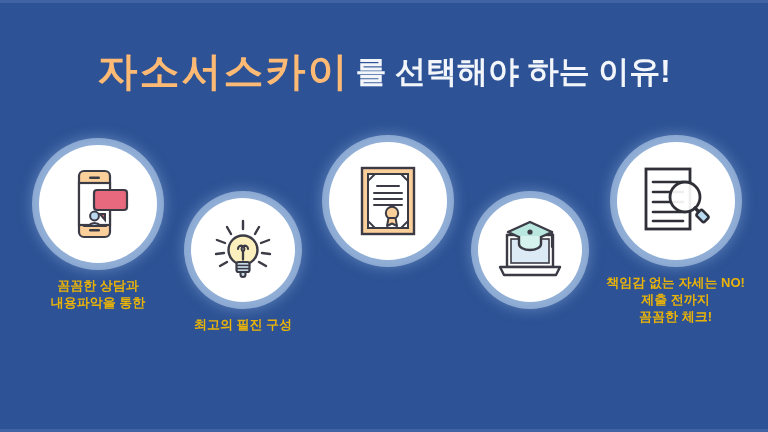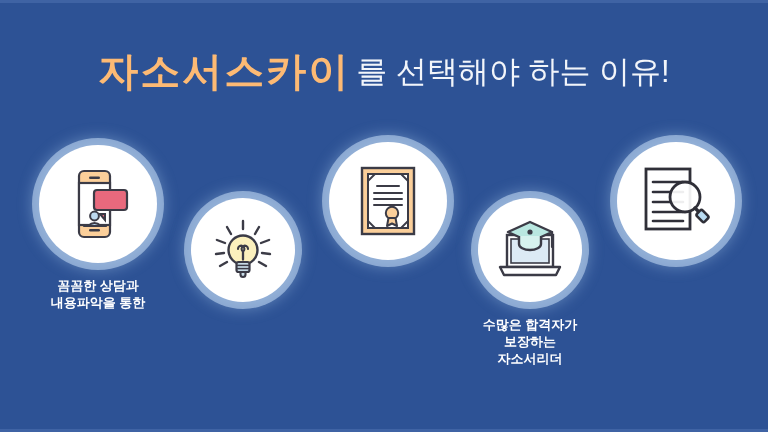--- a/index.html
+++ b/index.html
@@ -44,21 +44,21 @@
   }
   .title-brand {
     font-size: 40px;
     font-weight: bold;
     color: #fdba74;
     letter-spacing: 2px;
     vertical-align: middle;
   }
   .title-rest {
     font-size: 31px;
-    font-weight: normal;
+    font-weight: bold;
     color: #f2f5fa;
     letter-spacing: 0px;
     vertical-align: middle;
     margin-left: 6px;
   }
 
   
   .feature {
     position: absolute;
     text-align: center;
@@ -72,21 +72,21 @@
     box-shadow: 0 0 0 7px rgba(197, 221, 245, 0.55),
                 0 0 14px 8px rgba(176, 208, 240, 0.35);
     display: flex;
     align-items: center;
     justify-content: center;
   }
   .bubble svg { display: block; }
 
   .caption {
     margin-top: 14px;
-    color: #ffffff;
+    color: #eab308;
     font-weight: bold;
     font-size: 13px;
     line-height: 17px;
     white-space: nowrap;
   }
 
   
   .f1 { left: 18px;  top: 145px; width: 160px; }
   .f2 { left: 158px; top: 198px; width: 170px; }
   .f3 { left: 308px; top: 142px; width: 160px; }
@@ -148,20 +148,21 @@
           <circle cx="32" cy="32" r="14.5" fill="#fbf0bd" stroke="#3b3b46" stroke-width="2.4"></circle>
           <path d="M27 31 a3.2 3.2 0 1 1 4.9 2.6 l0 8 M37 31 a3.2 3.2 0 1 0 -4.9 2.6 l0 8" fill="none" stroke="#3b3b46" stroke-width="2.1" stroke-linecap="round"></path>
           <rect x="25.5" y="44" width="13" height="10" rx="2" fill="#c8dce8" stroke="#3b3b46" stroke-width="2.2"></rect>
           <line x1="25.5" y1="47.4" x2="38.5" y2="47.4" stroke="#3b3b46" stroke-width="1.5"></line>
           <line x1="25.5" y1="50.6" x2="38.5" y2="50.6" stroke="#3b3b46" stroke-width="1.5"></line>
           <path d="M29.5 54 h5 v2.5 a2.5 2.5 0 0 1 -5 0 z" fill="#c8dce8" stroke="#3b3b46" stroke-width="2.1"></path>
         </svg>
       </span>
     </div>
     <div class="caption">
+      <div>최고의 필진 구성</div>
     </div>
   </div>
 
   <div class="feature f3">
     <div class="bubble size-lg">
       <span>
         <svg width="58" height="72" viewBox="0 0 58 72">
           <rect x="3" y="3" width="52" height="66" fill="#fbcf9a" stroke="#3b3b46" stroke-width="2.4"></rect>
           <rect x="9" y="9" width="40" height="54" fill="#ffffff" stroke="#3b3b46" stroke-width="2"></rect>
           <path d="M9 16 L16 9 M49 16 L42 9 M9 56 L16 63 M49 56 L42 63" fill="none" stroke="#3b3b46" stroke-width="1.8"></path>
@@ -185,40 +186,40 @@
           <rect x="12" y="16" width="46" height="32" fill="#ffffff" stroke="#3b3b46" stroke-width="2.4"></rect>
           <rect x="16" y="20" width="38" height="24" fill="#dceaf5" stroke="#3b3b46" stroke-width="1.6"></rect>
           <path d="M5 48 h60 l-4 8 h-52 z" fill="#ffffff" stroke="#3b3b46" stroke-width="2.4" stroke-linejoin="round"></path>
           <path d="M35 3 L57 13 L35 23 L13 13 Z" fill="#b9e7e0" stroke="#3b3b46" stroke-width="2.4" stroke-linejoin="round"></path>
           <path d="M24 17 v8 a11 6 0 0 0 22 0 v-8" fill="#d6f2ee" stroke="#3b3b46" stroke-width="2.4" stroke-linejoin="round"></path>
           <line x1="57" y1="13" x2="57" y2="28" stroke="#3b3b46" stroke-width="2.2" stroke-linecap="round"></line>
           <circle cx="35" cy="13" r="2.6" fill="#3b3b46"></circle>
         </svg>
       </span>
     </div>
-    <div class="caption">
-      <div>수많은 합격자가</div>
-      <div>보장하는</div>
-      <div>자소서리더</div>
-    </div>
   </div>
 
   <div class="feature f5">
     <div class="bubble size-lg">
       <span>
         <svg width="70" height="72" viewBox="0 0 70 72">
           <rect x="5" y="4" width="44" height="60" fill="#ffffff" stroke="#2f2f38" stroke-width="2.8"></rect>
           <g stroke="#2f2f38" stroke-width="2.6" stroke-linecap="round">
             <line x1="12" y1="17" x2="42" y2="17"></line>
             <line x1="12" y1="27" x2="42" y2="27"></line>
             <line x1="12" y1="37" x2="42" y2="37"></line>
             <line x1="12" y1="47" x2="42" y2="47"></line>
             <line x1="12" y1="56" x2="42" y2="56"></line>
           </g>
           <circle cx="44" cy="32" r="15" fill="#ffffff" fill-opacity="0.92" stroke="#2f2f38" stroke-width="2.8"></circle>
           <line x1="54" y1="43" x2="60" y2="49" stroke="#2f2f38" stroke-width="3.4" stroke-linecap="round"></line>
           <rect x="56" y="47" width="11" height="8" rx="2" transform="rotate(45 61.5 51)" fill="#b9dcf2" stroke="#2f2f38" stroke-width="2.6"></rect>
         </svg>
       </span>
     </div>
+    <div class="caption">
+      <div>책임감 없는 자세는 NO!</div>
+      <div>제출 전까지</div>
+      <div>꼼꼼한 체크!</div>
+    </div>
   </div>
 
 </div>
 
 </body></html>

